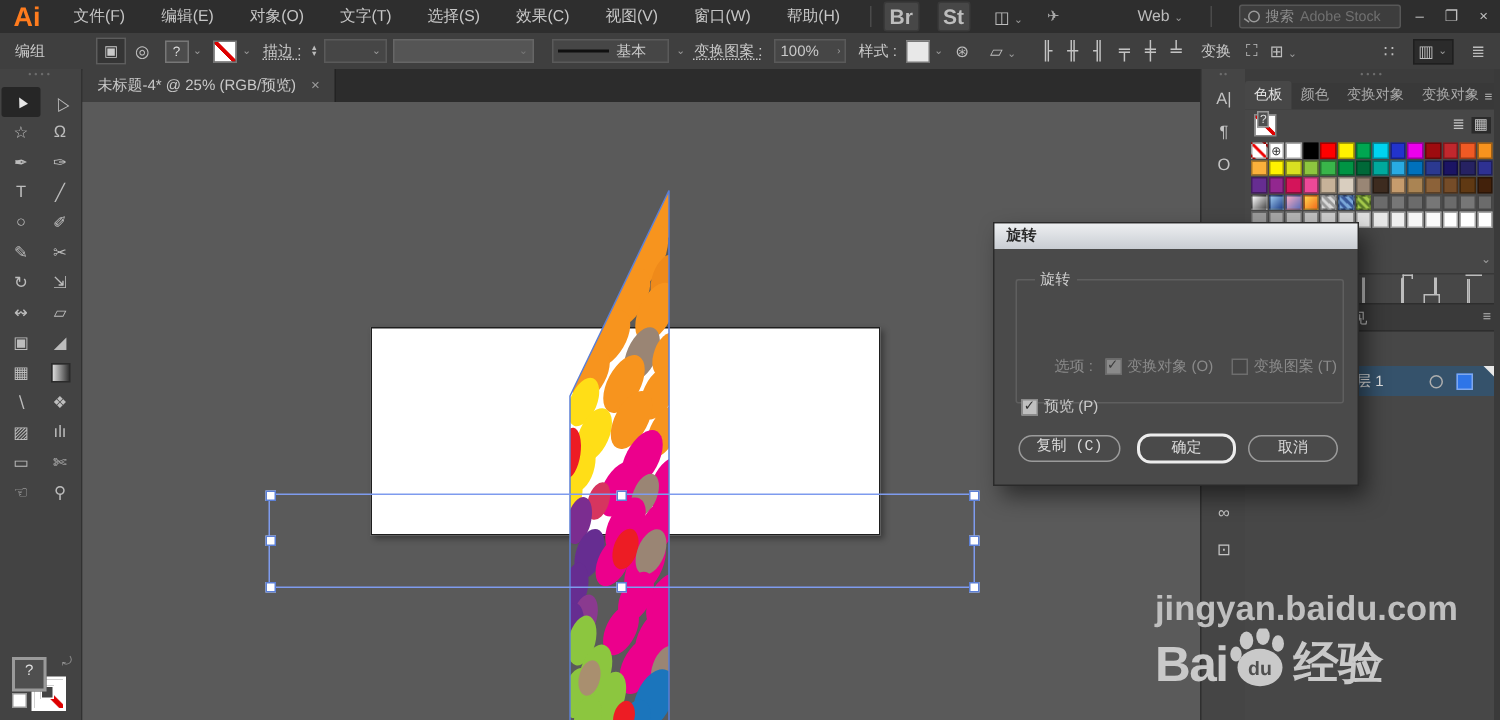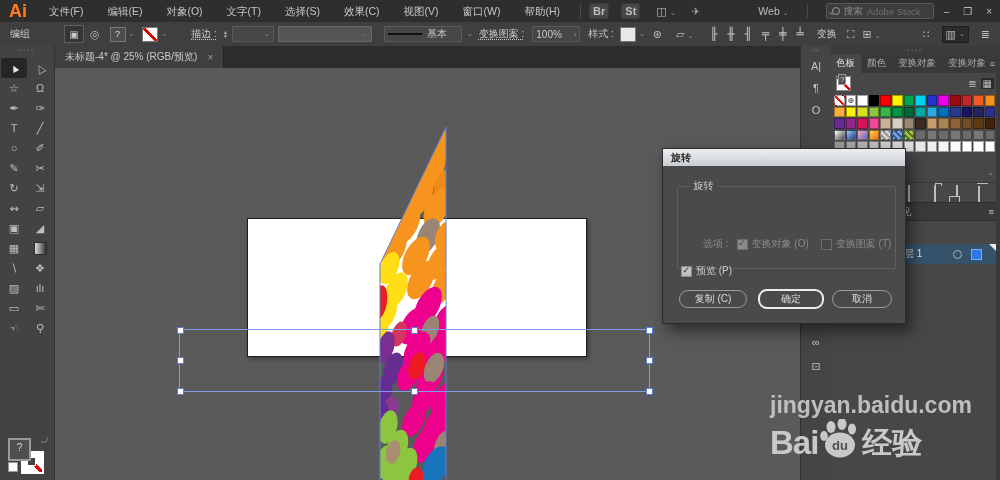--- a/index.html
+++ b/index.html
@@ -7,21 +7,21 @@
          font-family:"Liberation Sans","DejaVu Sans",sans-serif;
          background:#5A5A5A;-webkit-font-smoothing:antialiased;}
   .abs{position:absolute;}
   
   #menubar{left:0;top:0;width:1000px;height:22px;background:#2E2E2E;border-bottom:1px solid #242424;
            display:flex;align-items:center;color:#C6C6C6;font-size:10.5px;}
   #ai-logo{color:#FF7C1E;font-weight:bold;font-size:18px;padding:0 10px 0 9px;}
   #menu-items{display:flex;gap:0;}
   #menu-items .mi{padding:0 12px;line-height:22px;cursor:default;}
   .mb-sep{width:1px;height:14px;background:#4a4a4a;margin:0 8px;}
-  .sq-btn{background:#474747;color:#BDBDBD;font-size:11px;font-weight:bold;border:1px solid #3a3a3a;
+  .sq-btn{background:#474747;color:#BDBDBD;font-size:14px;font-weight:bold;border:1px solid #3a3a3a;
           padding:1px 3px;border-radius:2px;margin-right:12px;}
   .ws-ico{color:#A9A9A9;font-size:10px;margin-right:6px;}
   #top-right{position:absolute;right:8px;top:0;height:22px;display:flex;align-items:center;gap:10px;}
   #workspace{color:#BDBDBD;font-size:10.5px;}
   .chev{font-size:7px;color:#9a9a9a;margin-left:3px;}
   #searchbox{display:flex;align-items:center;background:#3D3D3D;border:1px solid #575757;border-radius:2px;
              height:14px;padding:0 5px;font-size:9.5px;color:#8F8F8F;min-width:96px;}
   .lens{width:6px;height:6px;border:1.4px solid #9a9a9a;border-radius:50%;position:relative;margin-right:4px;}
   .lens:after{content:"";position:absolute;left:-4px;top:5px;width:4px;height:1.4px;background:#9a9a9a;transform:rotate(35deg);}
   #searchbox .brand{color:#707070;margin-left:4px;}
@@ -183,21 +183,21 @@
   </div>
 
   <div id="controlbar" class="abs">
     <span class="cb-label" style="margin-left:10px">编组</span>
     <span class="cb-btnbox" style="margin-left:28px">▣</span>
     <span class="cb-ico">◎</span>
     <span class="swatch-mini" style="margin-left:6px">?</span>
     <span class="chev">⌄</span>
     <span class="swatch-mini noneslash" style="margin-left:8px"></span>
     <span class="chev">⌄</span>
-    <span class="cb-label cb-underline" style="margin-left:24px">描边 :</span>
+    <span class="cb-label cb-underline" style="margin-left:8px">描边 :</span>
     <span class="stepper">▲<br>▼</span>
     <span class="cb-select" style="width:34px">
         <span class="chev" style="margin-left:auto">⌄</span>
       </span>
     <span class="cb-select" style="width:86px;background:#555;border-color:#666">
         <span class="chev" style="margin-left:auto;color:#777">⌄</span>
       </span>
     <span class="cb-select" style="width:70px;margin-left:10px">
       <span class="brushline"></span>
       <span>基本</span>
@@ -549,21 +549,21 @@
       <span class="dim-txt">选项 :</span>
       <span class="cb checked dim" style="margin-left:8px"></span>
       <span class="dim-txt">变换对象 (O)</span>
       <span class="cb dim" style="margin-left:12px"></span>
       <span class="dim-txt">变换图案 (T)</span>
     </div>
     <div class="dlg-row" style="left:18px;top:115px;">
       <span class="cb checked"></span>
       <span>预览 (P)</span>
     </div>
-    <span class="dlg-btn" style="left:16px;top:141px;width:66px;">复制 (C)</span>
+    <span class="dlg-btn" style="left:16px;top:141px;width:66px;font-family:Liberation Mono, monospace;">复制 (C)</span>
     <span class="dlg-btn default" style="left:95px;top:140px;width:62px;">确定</span>
     <span class="dlg-btn" style="left:169px;top:141px;width:58px;">取消</span>
   </div>
 
   <div id="watermark" class="abs">
     <div id="wm-line2">jingyan.baidu.com</div>
     <div id="wm-line1">
       <span class="bai">Bai</span>
       <svg width="42" height="40" viewBox="0 0 42 40">
         <ellipse cx="12" cy="8" rx="4.5" ry="6" fill="#C9C9C9"></ellipse>

